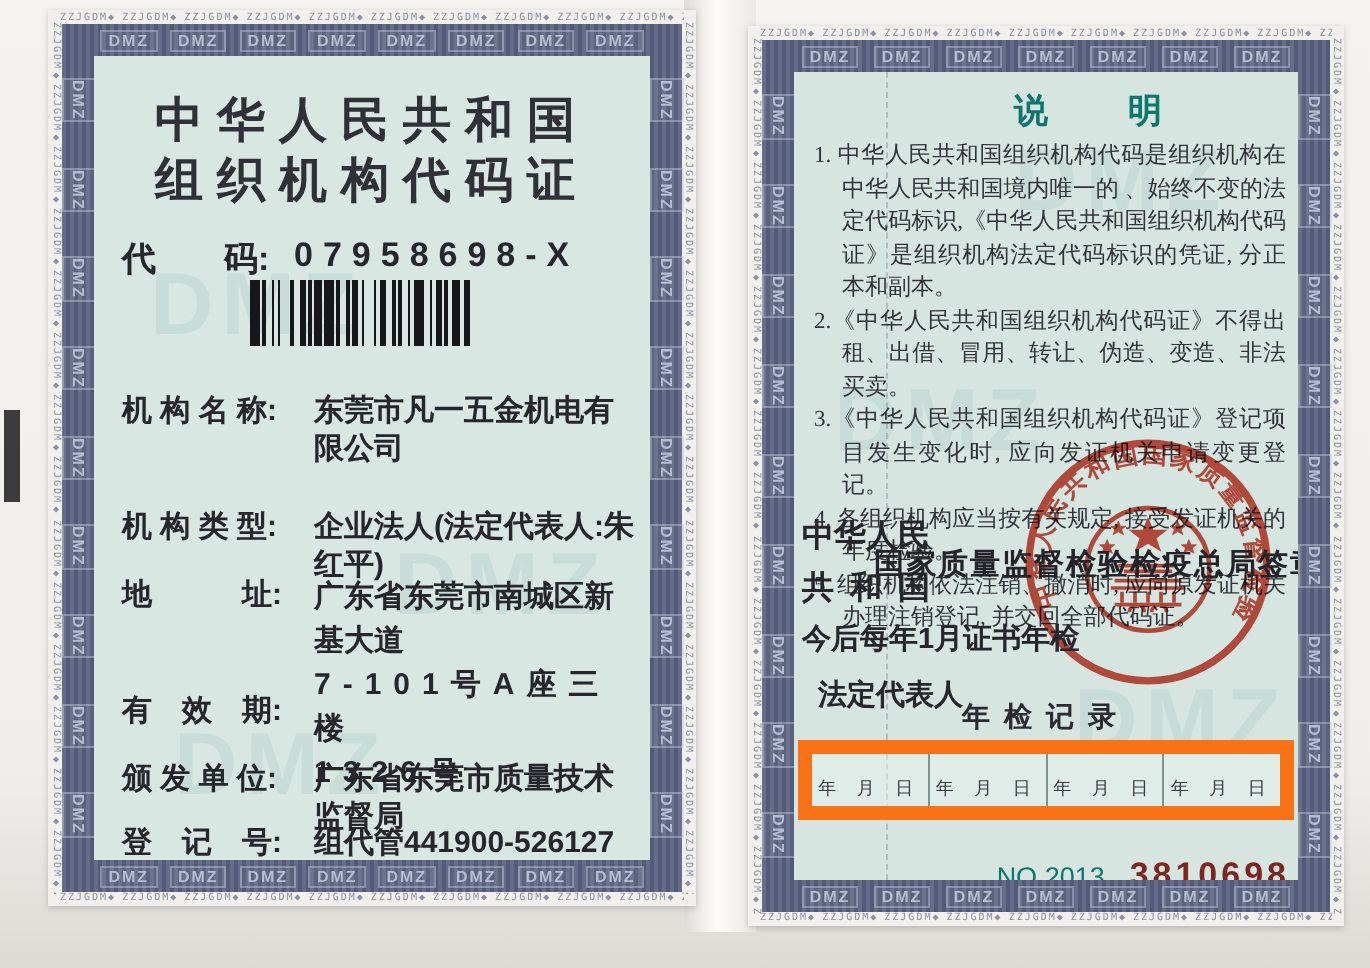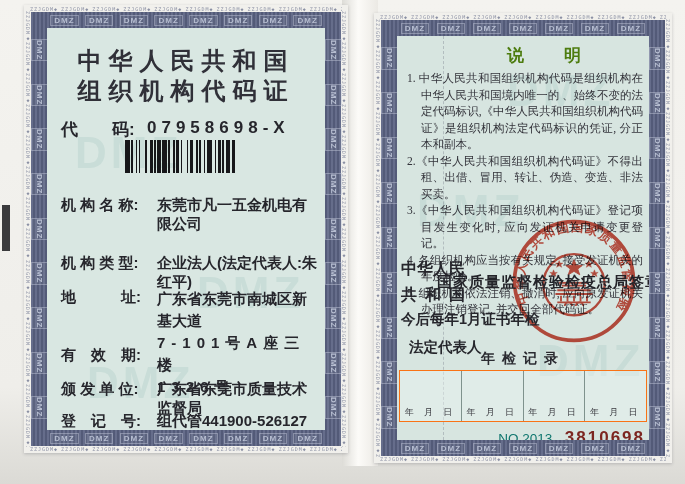--- a/index.html
+++ b/index.html
@@ -62,40 +62,40 @@
   .r-addr .val div { line-height:22px; }
   .sp2 { letter-spacing:6px; }
   .r-valid { top:318px;flex-direction:column; }
   .r-issue { top:352px; }
   .r-reg  { top:384px; }
 
   
   .crease { position:absolute; left:46px; top:0; bottom:0;
     border-left:1px dashed rgba(110,115,130,.35); }
   .heading { position:absolute; top:8px; left:0; right:0; text-align:center;
-    font-weight:bold; font-size:17px; letter-spacing:2px; color:#4d7c0f;padding-left:44px; }
+    font-weight:bold; font-size:17px; letter-spacing:2px; color:#0f766e;padding-left:44px; }
   .notes { position:absolute; top:34px; left:10px; right:6px; list-style:none; }
   .notes li { font-size:11.5px; line-height:16.5px; color:#33333a;
     padding-left:14px; text-indent:-14px; text-align:justify; }
   .issuer { position:absolute; left:4px; top:220px; width:76px; text-align:justify;
     font-family:"Liberation Sans",sans-serif; font-weight:bold; font-size:16px;
     line-height:26px; color:#26262c; }
   .issuer div { display:flex; justify-content:space-between; }
   .issuer div span { display:inline-block; }
   .seal-caption { position:absolute; left:40px; top:237px; white-space:nowrap;
     font-family:"Liberation Sans",sans-serif; font-weight:bold; font-size:15px;
     letter-spacing:1px; color:#232329; z-index:3; }
   .note1 { position:absolute; left:4px; top:274px; font-family:"Liberation Sans",sans-serif;
     font-weight:bold; font-size:14.5px; color:#26262c; z-index:3; }
   .note2 { position:absolute; left:12px; top:302px; font-family:"Liberation Sans",sans-serif;
     font-weight:bold; font-size:14.5px; color:#26262c; z-index:3; }
   .rec-title { position:absolute; top:314px; left:0; right:0; text-align:center;
     font-size:14px; letter-spacing:7px; font-weight:bold; color:#2b2b31; }
-  .grid { position:absolute; top:334px; left:2px; right:2px; height:52px;
-    display:flex; border:1px solid #f97316; background:rgba(235,245,242,.45); }
+  .grid { position:absolute; top:334px; left:2px; right:2px; height:40px;
+    display:flex; border:7px solid #f97316; background:rgba(235,245,242,.45); }
   .grid .cell { flex:1; border-right:1px solid #7f928d; position:relative; }
   .grid .cell:last-child { border-right:none; }
   .grid .cell .ymd { position:absolute; bottom:2px; left:0; right:0; text-align:center;
     font-size:9px; letter-spacing:4px; color:#3a3a40; }
   .serial { position:absolute; top:392px; right:4px; white-space:nowrap;
     font-family:"Liberation Sans",sans-serif; }
   .serial .pre { font-size:13.5px; color:#0f766e; }
   .serial .num { font-size:17px; font-weight:bold; letter-spacing:2px; color:#7c2620; margin-left:8px; }
 
   .seal { position:absolute; left:112px; top:180px; width:130px; height:130px;

